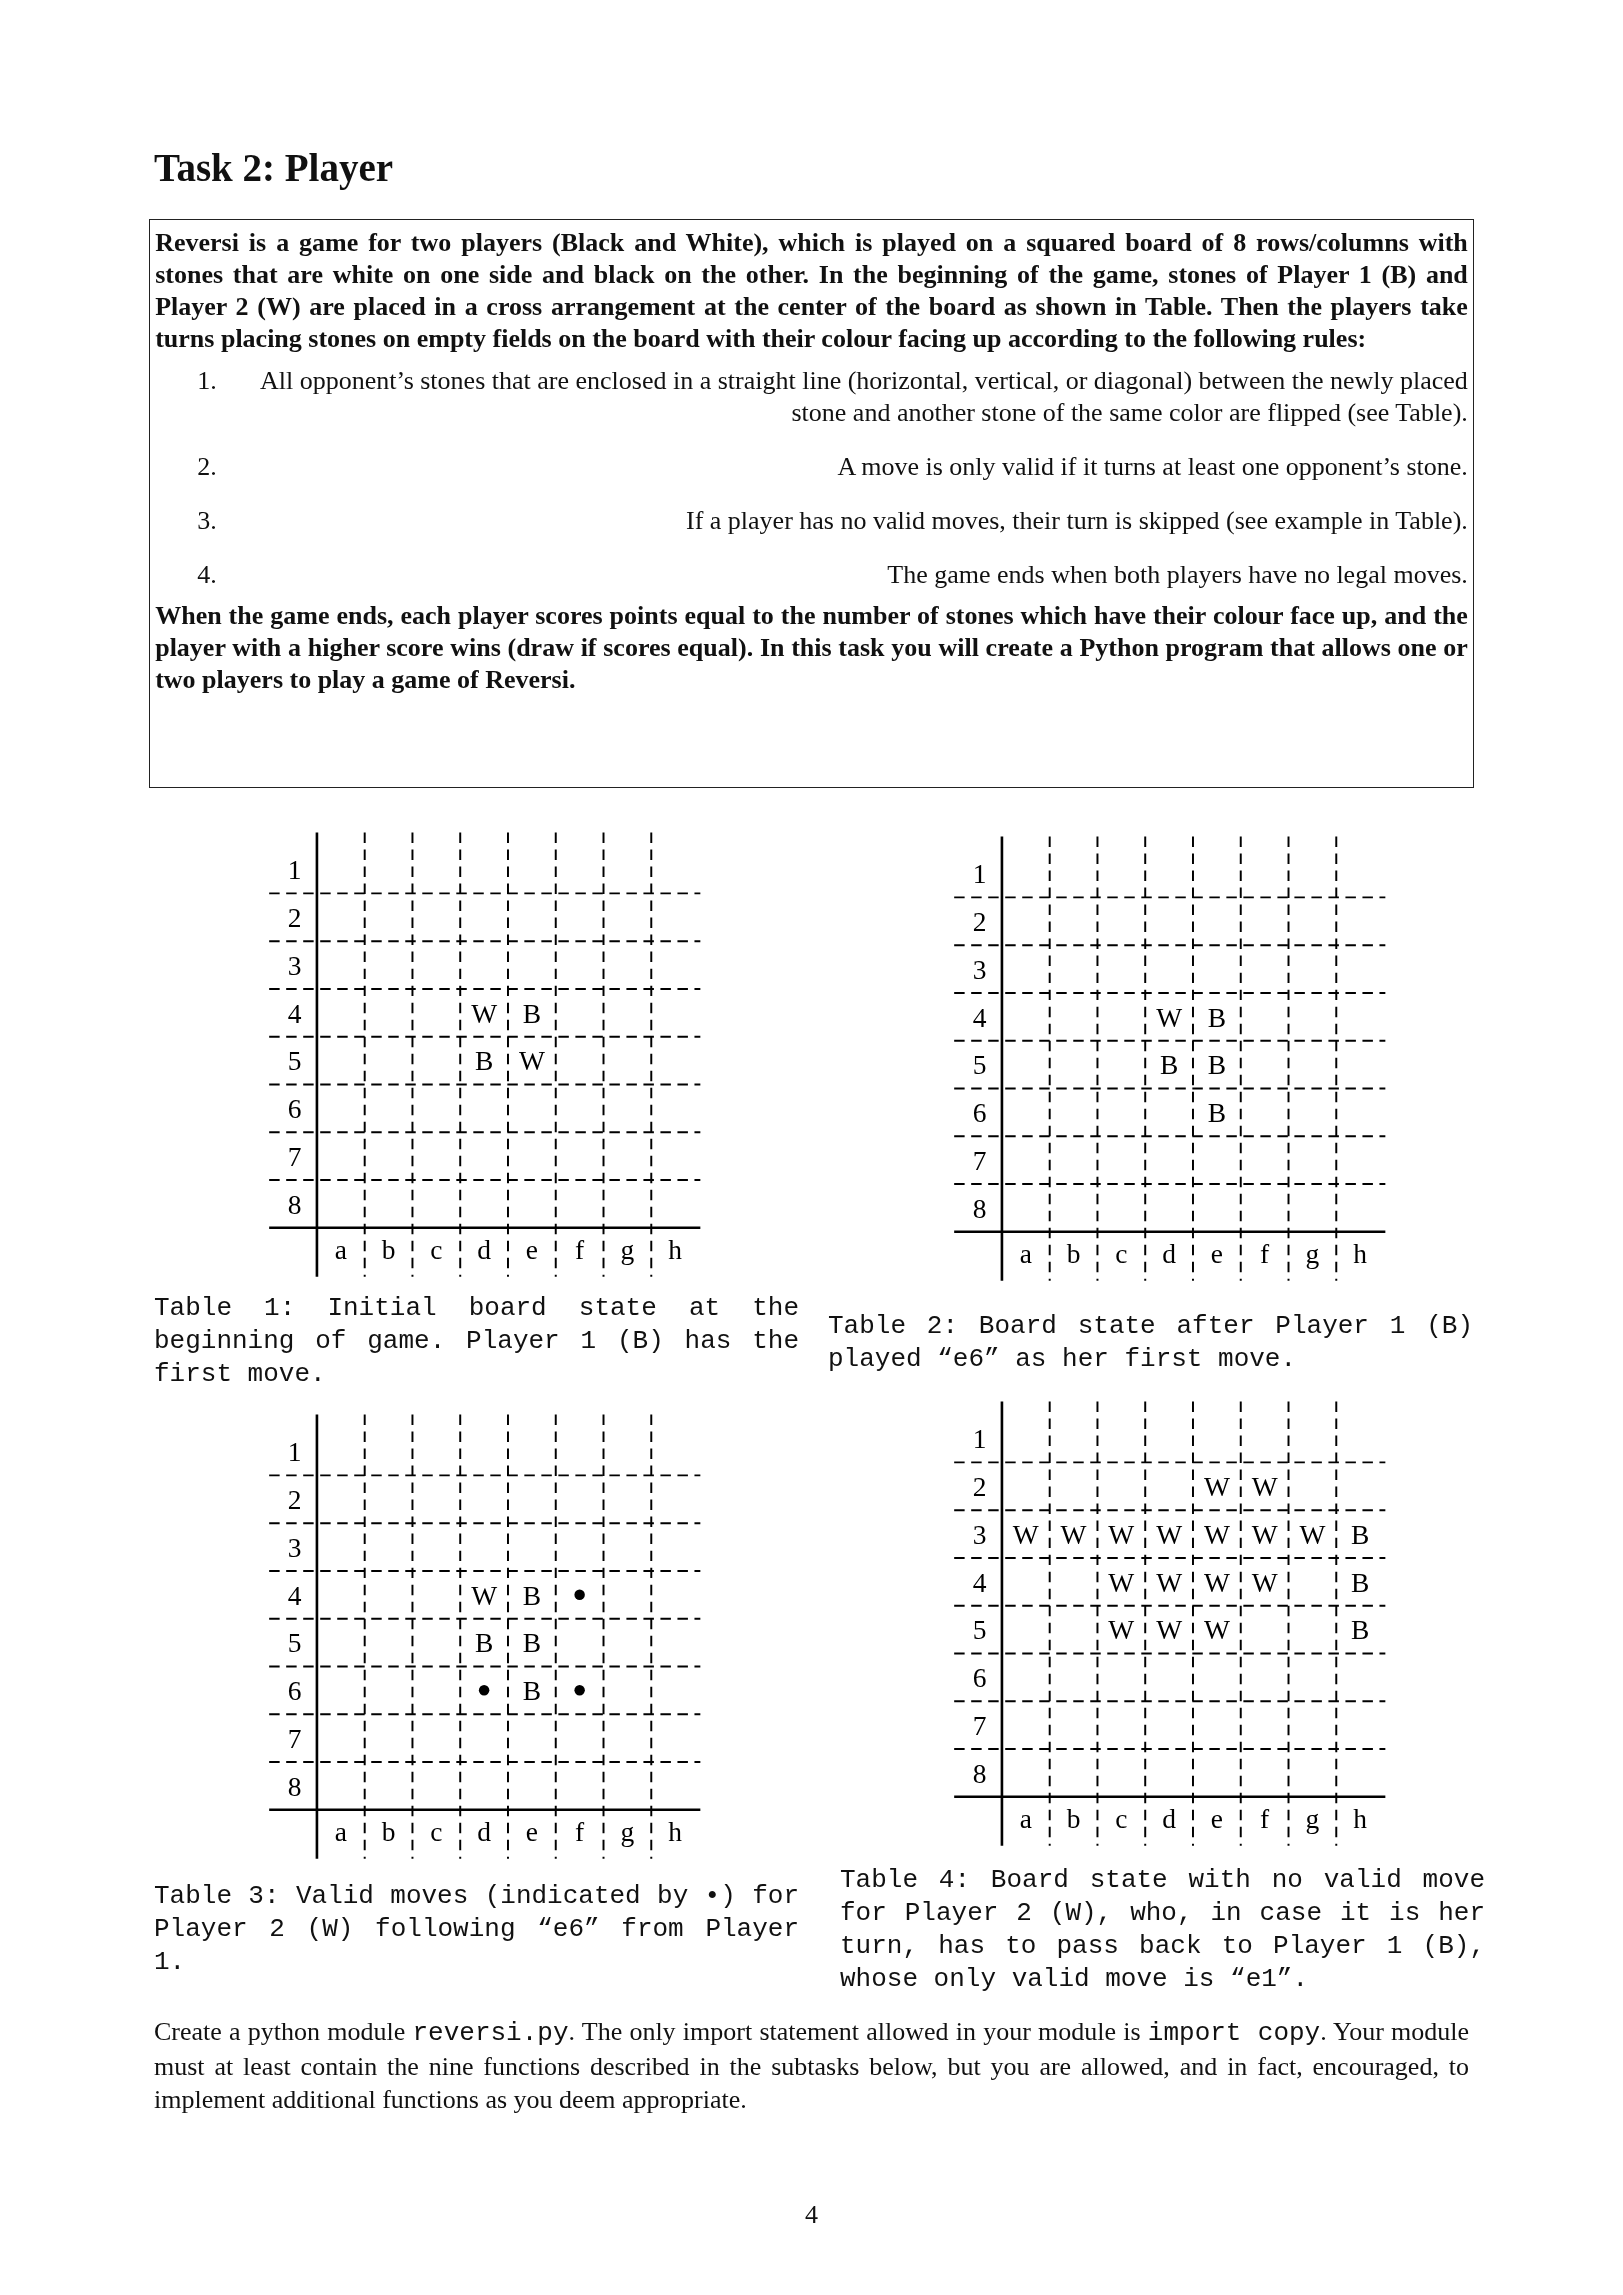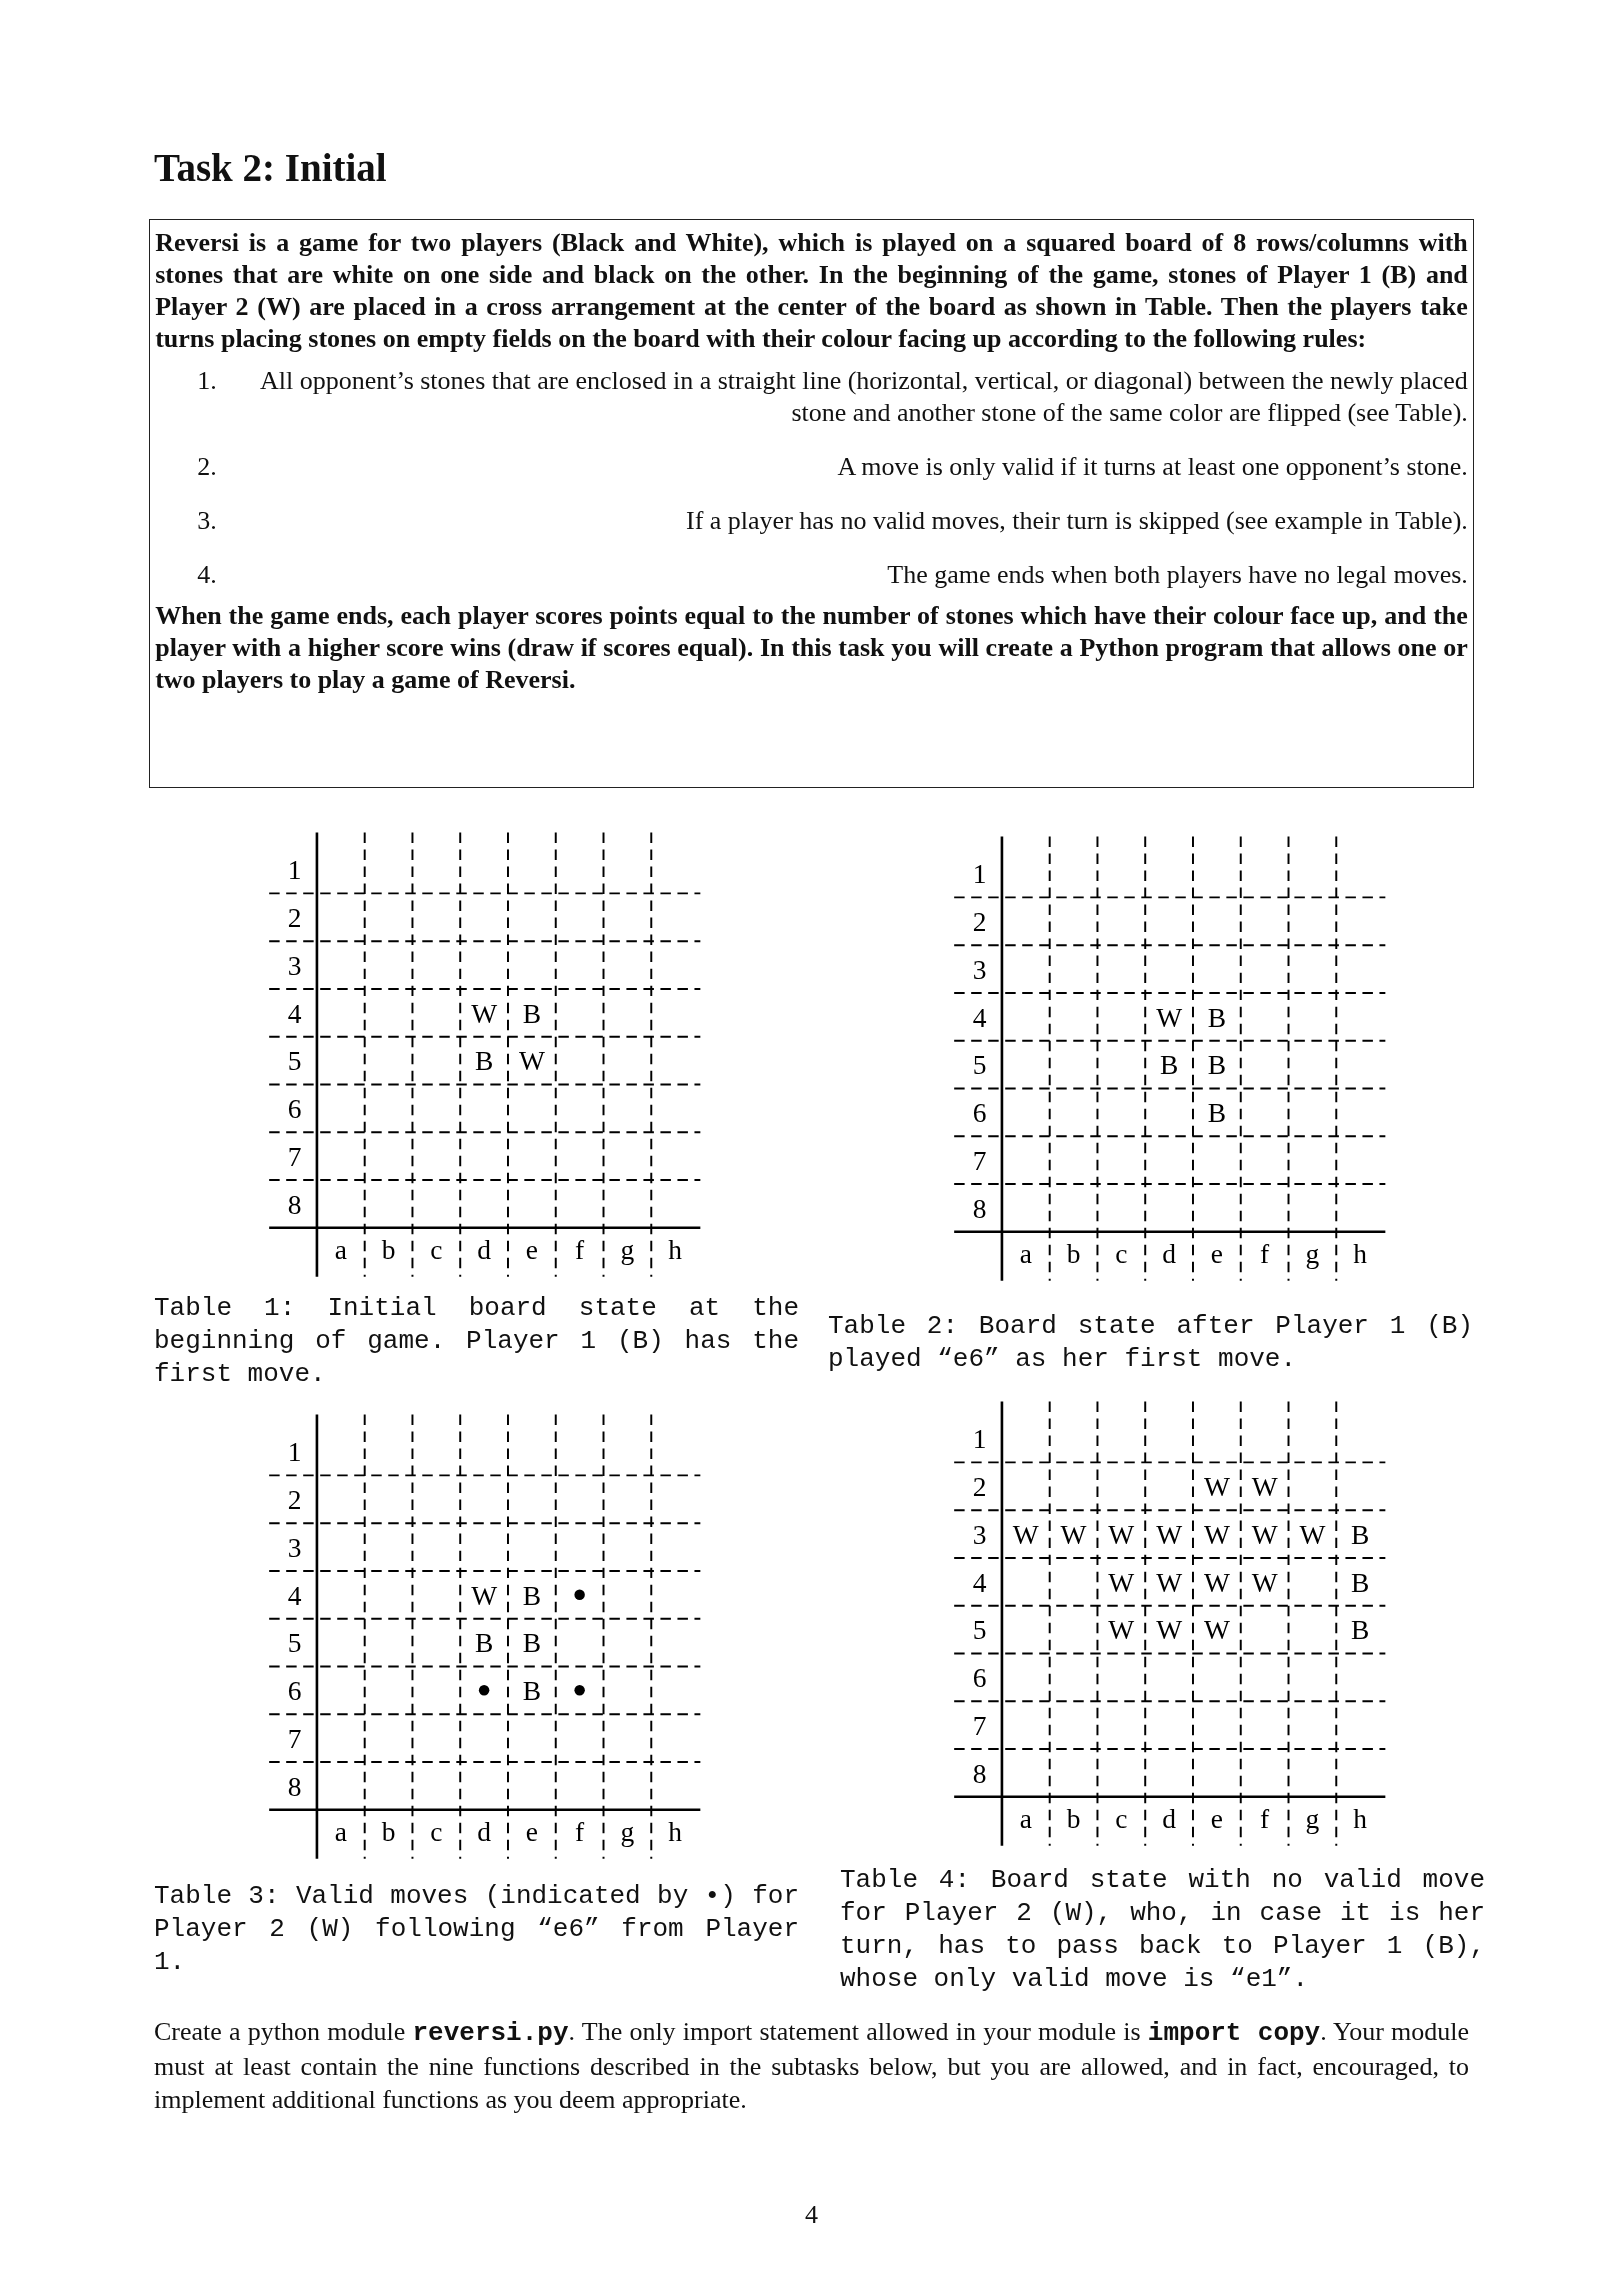--- a/index.html
+++ b/index.html
@@ -10,27 +10,27 @@
   .bgbox p { margin:0; text-align:justify;font-weight:bold; }
   .bgbox ol { margin:10.5px 0 9.2px 0; padding-left:68px;text-align:right; }
   .bgbox ol li { margin-bottom:22px; padding-left:5.2px; }
   .bgbox ol li:last-child { margin-bottom:4px; }
   .board { position:absolute; width:458px; height:458px; }
   .board svg { width:458px; height:458px; overflow:visible; }
   .caption { position:absolute; font-family:Liberation Mono, monospace; font-size:26px; line-height:33px; width:645px; text-align:justify; }
   .instr { position:absolute; left:154px; top:2015px; width:1315px; font-family:"Liberation Serif", serif; font-size:26px; line-height:33px; }
   .instr .head { font-weight:bold; }
   .instr p { margin:0; text-align:justify; }
-  .mono { font-family:"Liberation Mono", monospace; font-weight:bold; }
+  .mono { font-family:"Liberation Mono", monospace; font-weight:normal; }
   .pagenum { position:absolute; left:0; width:1623px; top:2200px; text-align:center; font-family:"Liberation Serif", serif; font-size:26px; }
 </style>
 </head>
 <body>
 
-<div class="title">Task 2: Initial</div>
+<div class="title">Task 2: Player</div>
 
 <div class="bgbox">
   <p>Reversi is a game for two players (Black and White), which is played on a squared board of 8 rows/columns with stones that are white on one side and black on the other. In the beginning of the game, stones of Player 1 (B) and Player 2 (W) are placed in a cross arrangement at the center of the board as shown in Table. Then the players take turns placing stones on empty fields on the board with their colour facing up according to the following rules:</p>
   <ol>
     <li>All opponent’s stones that are enclosed in a straight line (horizontal, vertical, or diagonal) between the newly placed stone and another stone of the same color are flipped (see Table).</li>
     <li>A move is only valid if it turns at least one opponent’s stone.</li>
     <li>If a player has no valid moves, their turn is skipped (see example in Table).</li>
     <li>The game ends when both players have no legal moves.</li>
   </ol>
   <p>When the game ends, each player scores points equal to the number of stones which have their colour face up, and the player with a higher score wins (draw if scores equal). In this task you will create a Python program that allows one or two players to play a game of Reversi.</p>

